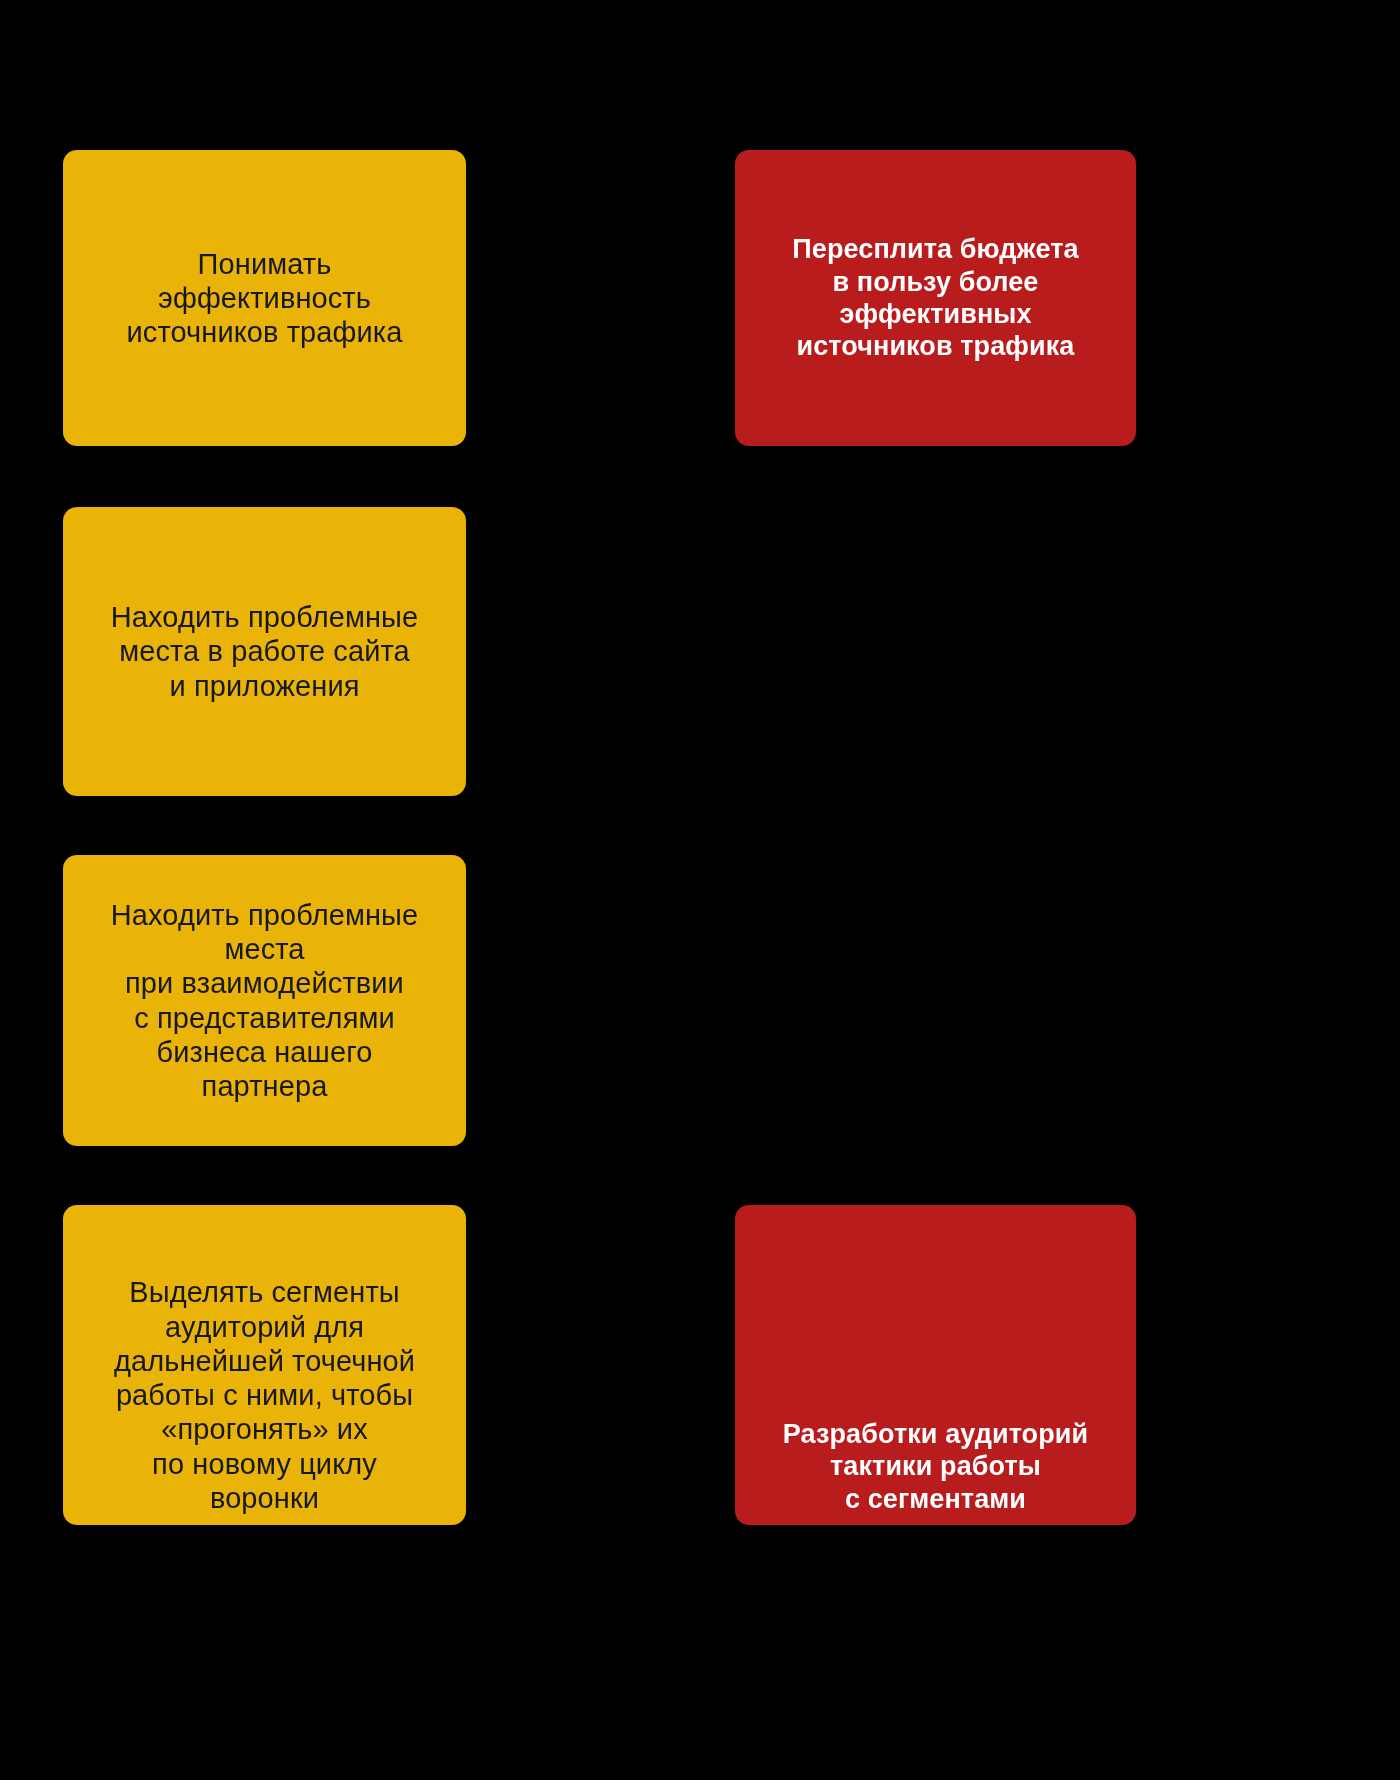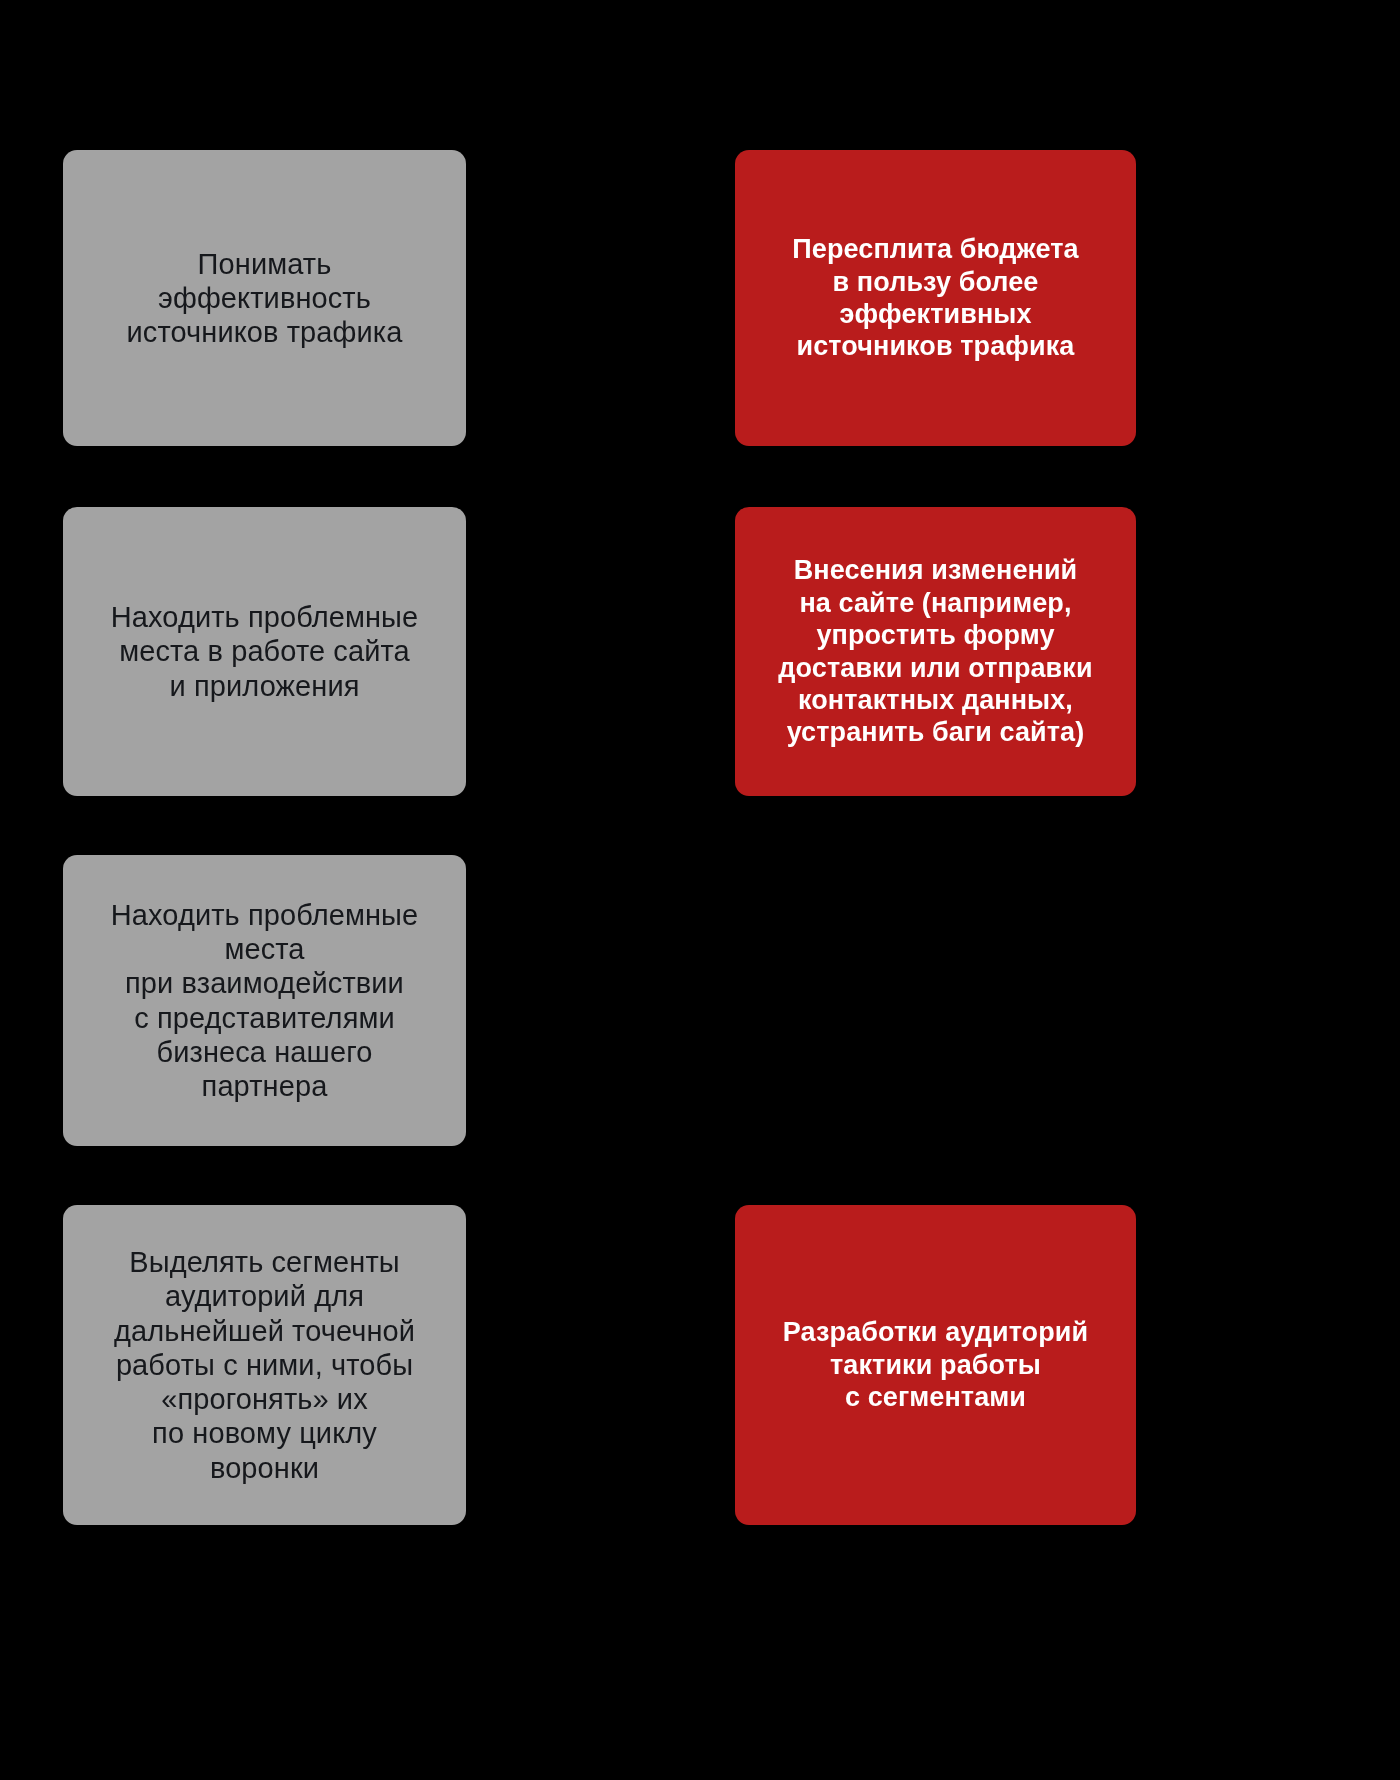--- a/index.html
+++ b/index.html
@@ -28,21 +28,21 @@
     border-radius: 14px;
     box-sizing: border-box;
     padding: 10px 14px;
   }
   .card-text {
     display: block;
     white-space: pre-line;
   }
   
   .card.neutral {
-    background: #a3a3a3;
+    background: #eab308;
     color: #16181C;
     left: 63px;
     width: 403px;
   }
   .card.neutral .card-text {
     font-size: 29px;
     line-height: 1.18;
     font-weight: 400;
     letter-spacing: 0.1px;
   }
@@ -57,21 +57,21 @@
     font-size: 27px;
     line-height: 1.2;
     font-weight: 700;
     letter-spacing: 0.1px;
   }
 
   
   .row1 { top: 150px; height: 296px; }
   .row2 { top: 507px; height: 289px; }
   .row3 { top: 855px; height: 291px; }
-  .row4 { top: 1205px; height: 320px; }
+  .row4 { top: 1205px; height: 320px; align-items: flex-end; }
 
   .row2.accent { top: 507px; height: 289px; }
   .row4.accent { top: 1205px; height: 320px; }
 </style>
 </head>
 <body>
 
 <div class="board">
 
   <div class="card neutral row1">
@@ -83,28 +83,20 @@
     <span class="card-text">Пересплита бюджета
 в пользу более
 эффективных
 источников трафика</span>
   </div>
 
   <div class="card neutral row2">
     <span class="card-text">Находить проблемные
 места в работе сайта
 и приложения</span>
-  </div>
-  <div class="card accent row2">
-    <span class="card-text">Внесения изменений
-на сайте (например,
-упростить форму
-доставки или отправки
-контактных данных,
-устранить баги сайта)</span>
   </div>
 
   <div class="card neutral row3">
     <span class="card-text">Находить проблемные
 места
 при взаимодействии
 с представителями
 бизнеса нашего
 партнера</span>
   </div>

